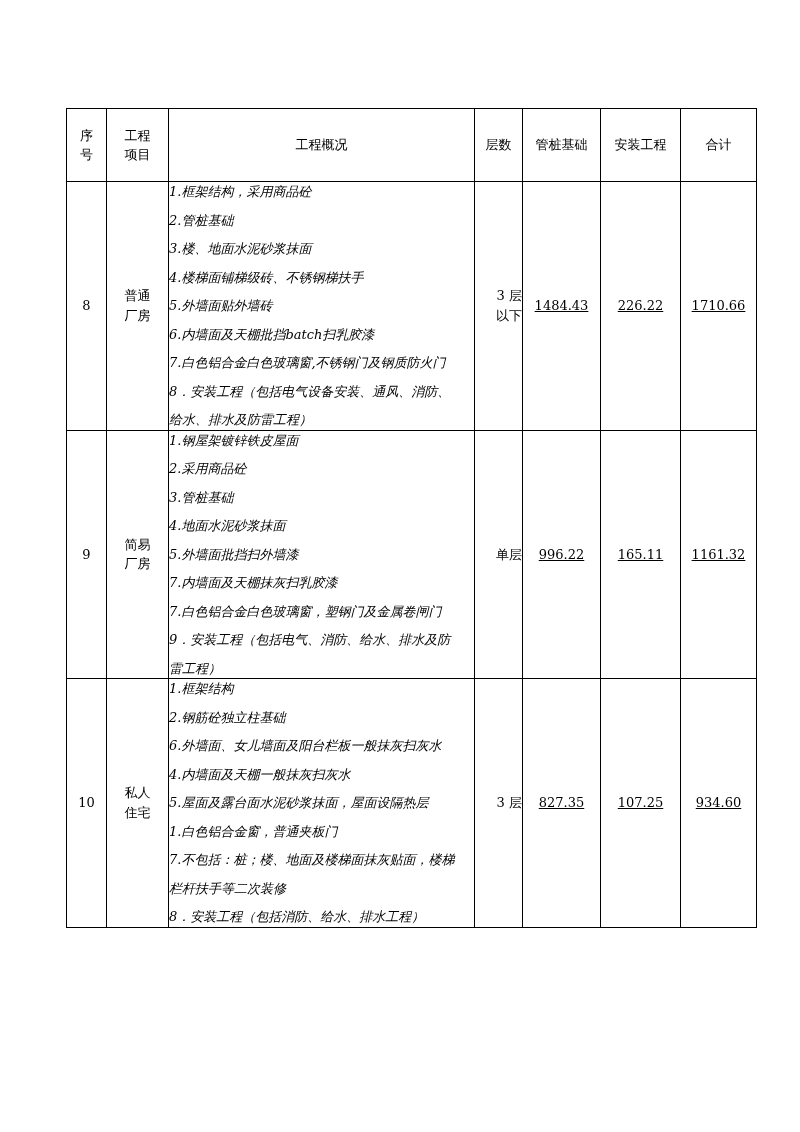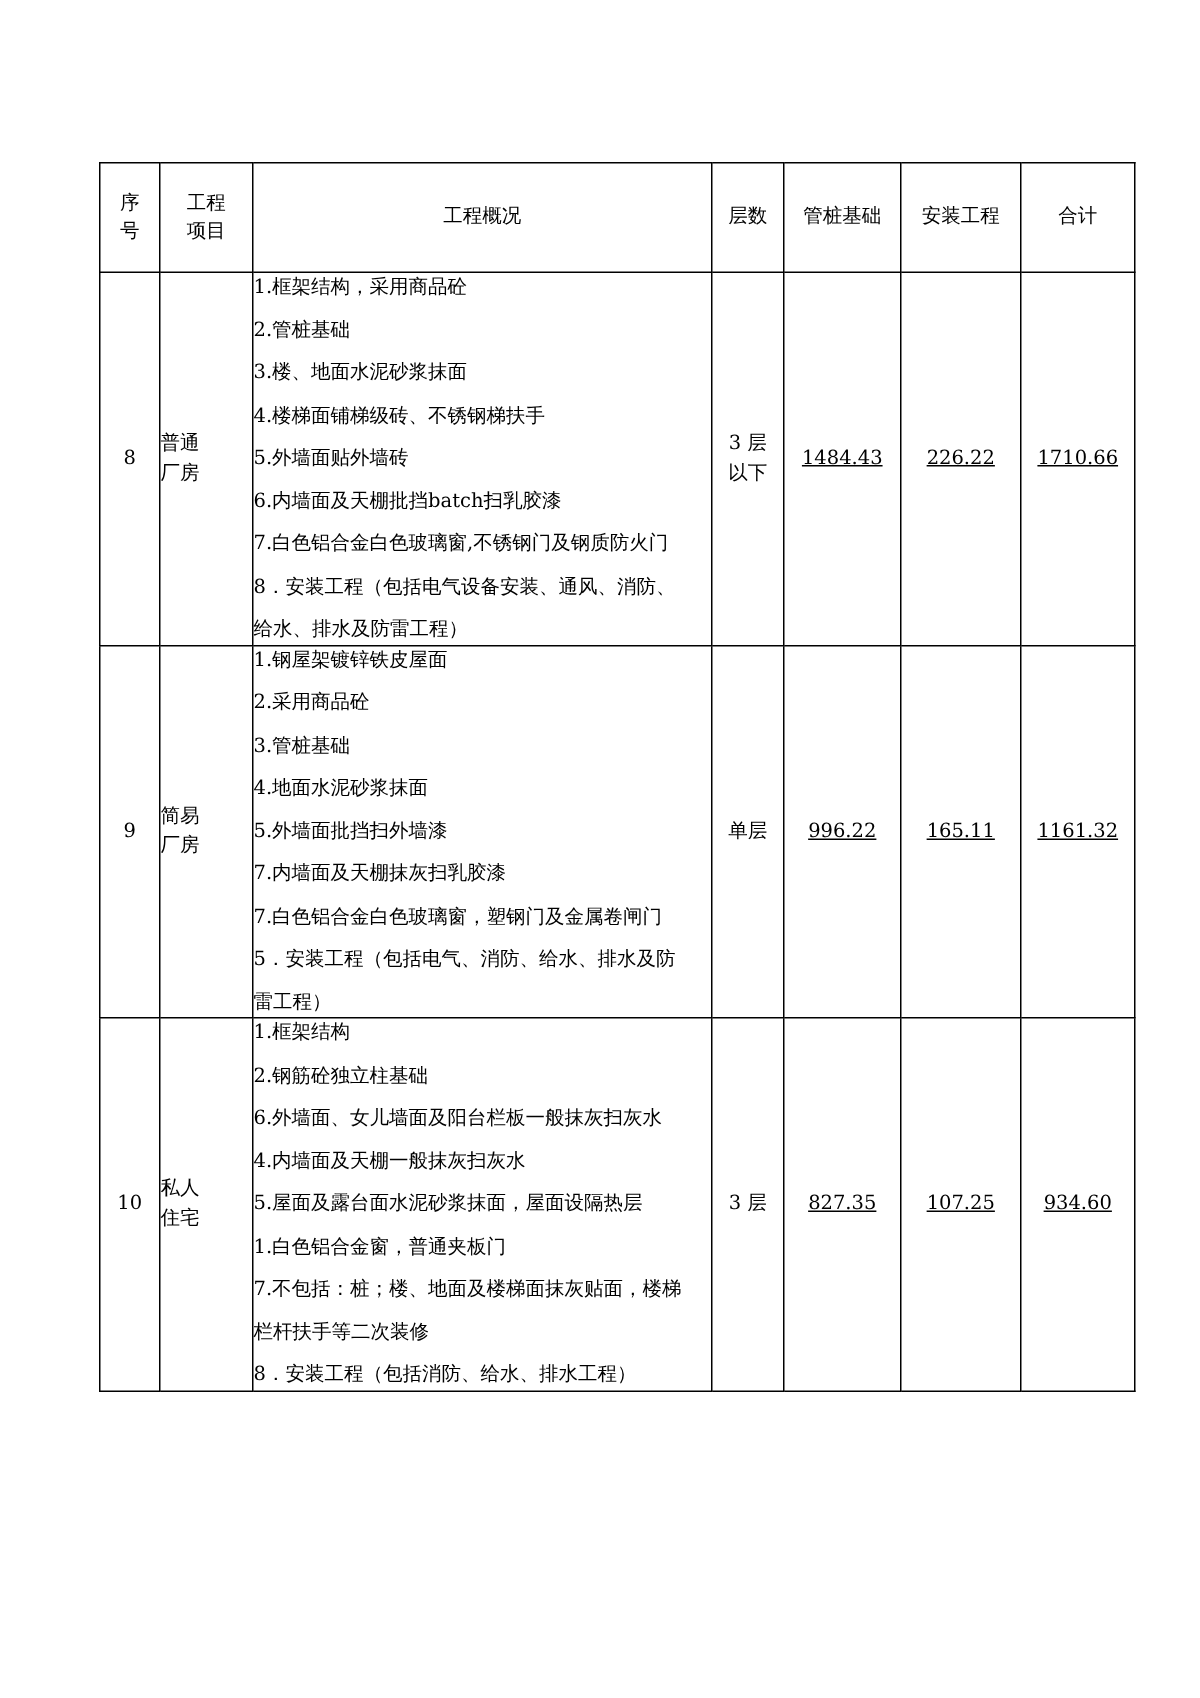--- a/index.html
+++ b/index.html
@@ -69,43 +69,44 @@
   .c-center {
     text-align: center;
     font-size: 14px;
   }
   .c-num {
     text-align: center;
     font-size: 14px;
     text-decoration: underline;
   }
   .proj-cell {
-    text-align: left;
+    text-align: center;
     font-size: 14px;
     line-height: 1.9;
   }
   .proj-cell span {
     display: block;
   }
   .desc-cell {
     padding: 10px 8px 10px 10px;
     text-align: left;
     font-size: 12.5px;
     line-height: 1.0;
   }
   .desc-cell .line {
     display: block;
     margin: 0 0 9px 0;
     white-space: nowrap;
+    font-style: italic;
   }
   .desc-cell .line:last-child {
     margin-bottom: 0;
   }
   .floor-cell {
-    text-align: center;
+    text-align: right;
     font-size: 14px;
     line-height: 1.6;
   }
   .floor-cell span {
     display: block;
   }
 </style>
 </head>
 <body>
 
@@ -171,21 +172,21 @@
             <span>厂房</span>
           </td>
           <td class="desc-cell">
             <span class="line">1.钢屋架镀锌铁皮屋面</span>
             <span class="line">2.采用商品砼</span>
             <span class="line">3.管桩基础</span>
             <span class="line">4.地面水泥砂浆抹面</span>
             <span class="line">5.外墙面批挡扫外墙漆</span>
             <span class="line">7.内墙面及天棚抹灰扫乳胶漆</span>
             <span class="line">7.白色铝合金白色玻璃窗，塑钢门及金属卷闸门</span>
-            <span class="line">5．安装工程（包括电气、消防、给水、排水及防</span>
+            <span class="line">9．安装工程（包括电气、消防、给水、排水及防</span>
             <span class="line">雷工程）</span>
           </td>
           <td class="floor-cell">
             <span>单层</span>
           </td>
           <td class="c-num">996.22</td>
           <td class="c-num">165.11</td>
           <td class="c-num">1161.32</td>
         </tr>
 

